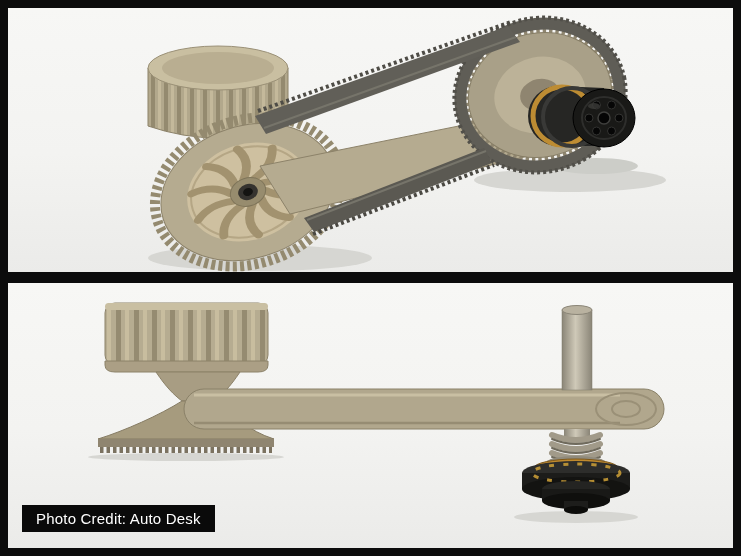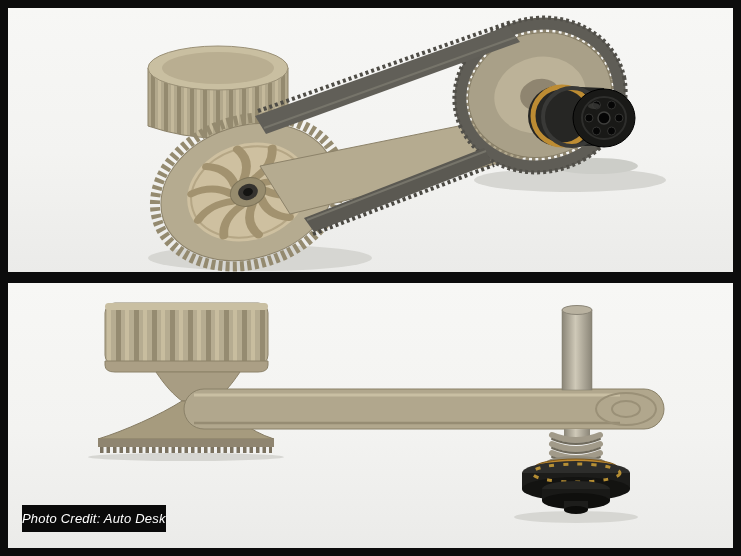--- a/index.html
+++ b/index.html
@@ -22,25 +22,24 @@
   }
   .panel-top { top: 8px; height: 264px; }
   .panel-bottom { top: 283px; height: 265px; }
   .panel svg { display: block; width: 100%; height: 100%; }
   .caption {
     position: absolute;
     left: 22px;
     top: 505px;
     background: var(--caption-bg, #0a0a0a);
     color: var(--caption-text, #ffffff);
-    font-size: 13px;
+    font-size: 15px;
     line-height: 27px;
-    padding: 0 0;
+    padding: 0 14px;
     letter-spacing: 0.2px;
-    font-style: italic;
   }
   
   .f-tan    { fill: var(--metal-tan, #b5ab90); }
   .f-dark   { fill: var(--metal-dark, #8f8570); }
   .f-brass  { fill: var(--brass, #c08a2e); }
   .f-shadow { fill: var(--shadow, #d6d6d2); }
   .s-edge   { stroke: #8c8269; stroke-width: 1; }
 </style>
 </head>
 <body>

